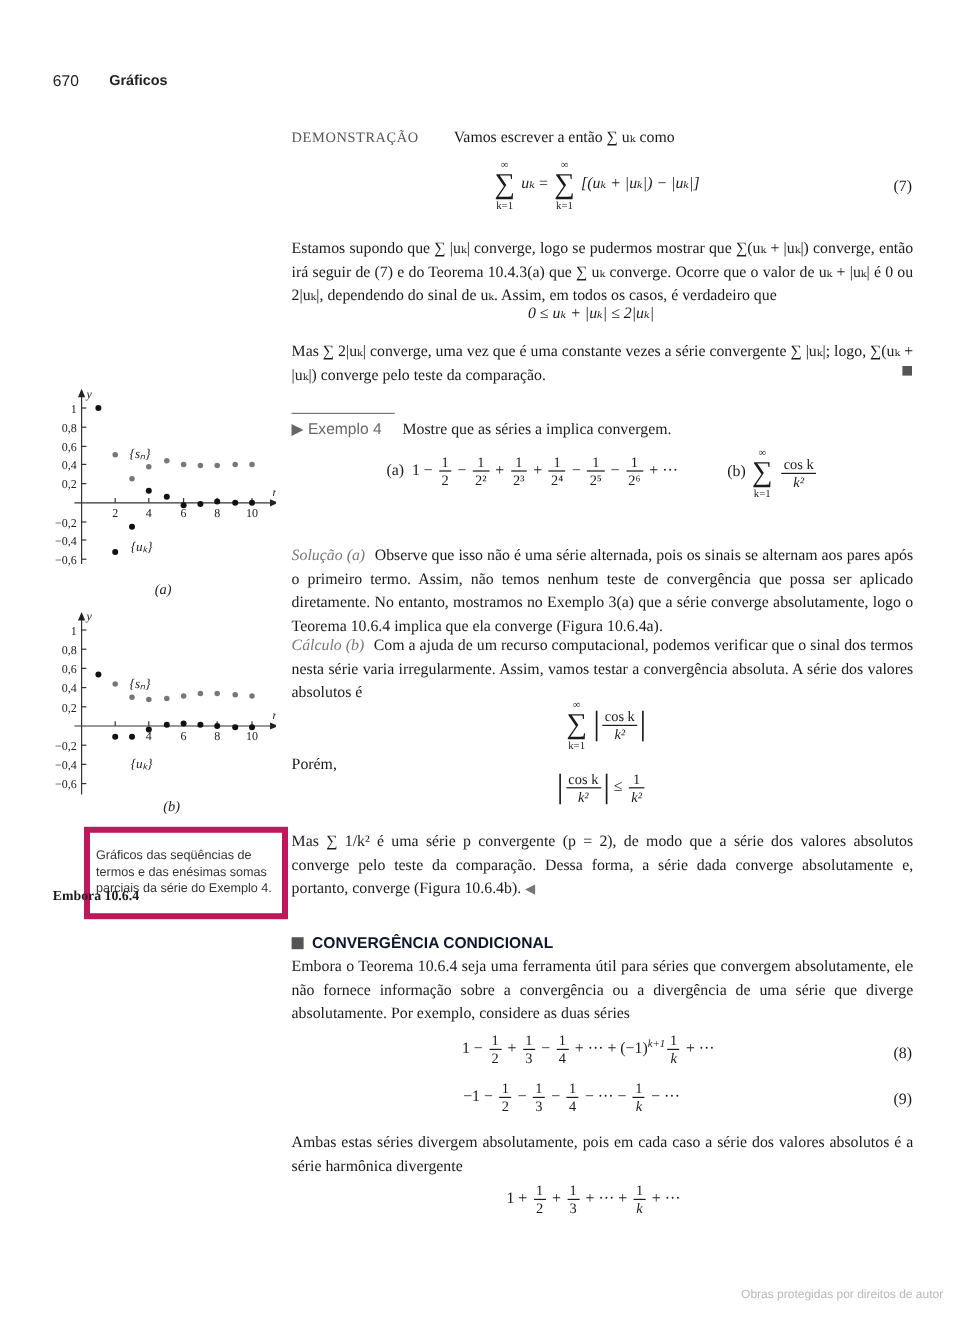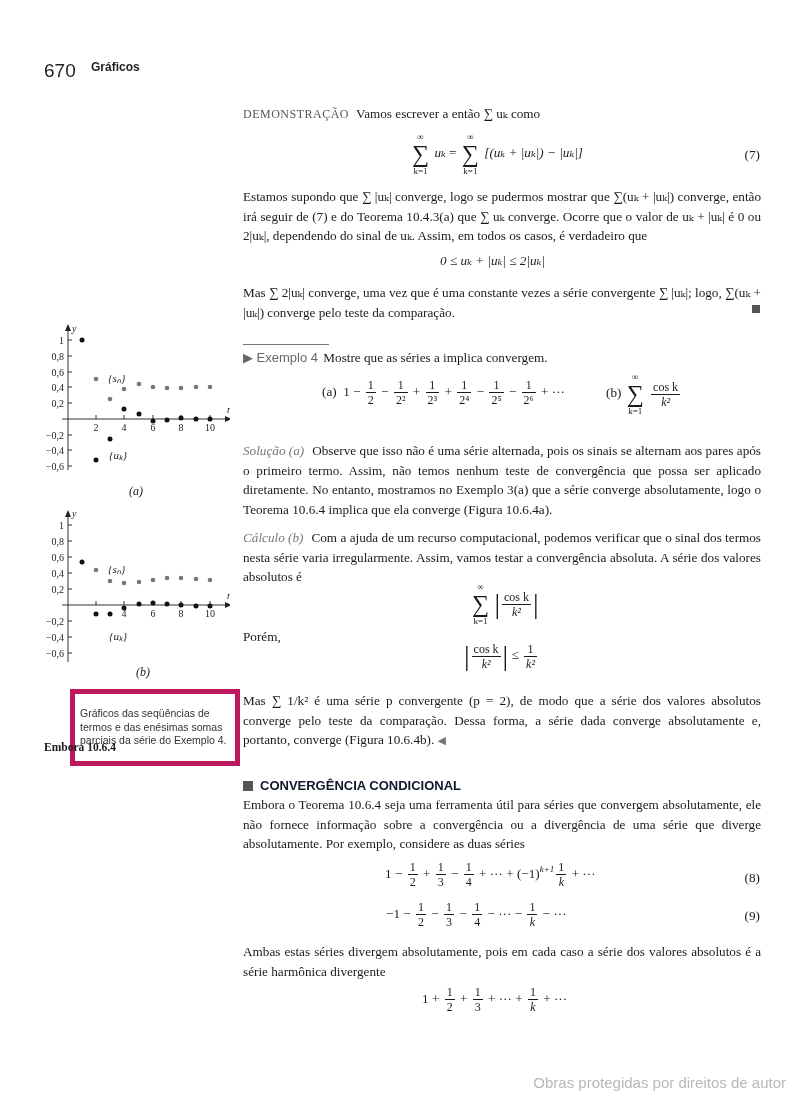--- a/index.html
+++ b/index.html
@@ -1,42 +1,42 @@
 <!DOCTYPE html>
 <html><head>
 <meta charset="utf-8">
 <style>
   html, body { margin:0; padding:0; background:#ffffff; }
   body { width:800px; height:1112px; position:relative; overflow:hidden;
          font-family:"Liberation Serif", "DejaVu Serif", serif; color:#1a1a1a; }
   .abs { position:absolute; }
-  .hdr-num { left:44px; top:60px; font-family:"Liberation Sans", sans-serif; font-size:19px; color:#222; }
+  .hdr-num { left:44px; top:60px; font-family:"Liberation Sans", sans-serif; font-size:13px; color:#222; }
   .hdr-title { left:91px; top:60px; font-family:"Liberation Sans", sans-serif; font-size:12px; font-weight:bold; color:#222; }
   .txt { font-size:13.2px; line-height:19.5px; color:#1a1a1a; }
   .para { left:243px; width:518px; text-align:justify; }
-  .smallcaps { font-variant:small-caps; letter-spacing:0.5px; color:#555; font-size:12px; margin-right:4px; }
+  .smallcaps { font-variant:small-caps; letter-spacing:0.5px; color:#555; font-size:12px; margin-right:26px; }
   .it { font-style:italic; }
   .sol { font-style:italic; color:#777; margin-right:8px; }
   .eq { font-size:13.2px; color:#1a1a1a; white-space:nowrap; }
   .eqnum { right:40px; font-size:13.2px; }
   .frac { display:inline-block; vertical-align:middle; text-align:center; margin:0 2px; font-size:12px; line-height:14px; }
   .frac > span { display:block; padding:0 2px; }
   .frac > span.num { border-bottom:1px solid #1a1a1a; }
   .bigsum { display:inline-block; vertical-align:middle; text-align:center; font-size:9px; line-height:10px; margin:0 2px; }
   .bigsum .sig { display:block; font-size:24px; line-height:24px; }
-  .ex-label { font-family:"Liberation Sans", sans-serif; color:#666; font-size:13px; margin-right:2px;text-align:right; }
+  .ex-label { font-family:"Liberation Sans", sans-serif; color:#666; font-size:13px; margin-right:14px;text-align:right; }
   .ex-rule { left:243px; top:344px; width:86px; height:1px; background:#777; }
   .qed { width:8px; height:8px; background:#555; }
   .section-h { left:243px; top:778px; font-family:"Liberation Sans", sans-serif; font-weight:bold; font-size:13px; color:#0f172a; }
   .section-h .sq { display:inline-block; width:10px; height:10px; background:#555; margin-right:7px; vertical-align:-1px; }
   .caption { left:70px; top:689px; width:150px; border:5px solid #be185d; padding:13px 5px; font-family:"Liberation Sans", sans-serif;
              font-size:10.5px; line-height:13.5px; color:#333; }
   .figlabel { left:44px; top:741px; font-weight:bold; font-size:11.5px; }
   .graph-cap { font-style:italic; font-size:12px; }
-  .watermark { right:14px; top:1074px; font-family:"Liberation Sans", sans-serif; font-size:15px; color:#b8b8b8; }
+  .watermark { right:14px; top:1074px; font-family:"Liberation Sans", sans-serif; font-size:10px; color:#b8b8b8; }
   svg text { font-family:"Liberation Serif", serif; }
 </style>
 </head>
 <body>
 
 <div class="abs hdr-num">670</div>
 <div class="abs hdr-title">Gráficos</div>
 
 <div class="abs txt para" style="top:104px;">
   <span class="smallcaps">DEMONSTRAÇÃO</span>
@@ -45,21 +45,21 @@
 
 <div class="abs eq" style="left:410px; top:132px;">
   <span class="bigsum"><span>∞</span><span class="sig">∑</span><span>k=1</span></span>
   <span class="it">uₖ</span>
   <span> = </span>
   <span class="bigsum"><span>∞</span><span class="sig">∑</span><span>k=1</span></span>
   <span class="it">[(uₖ + |uₖ|) − |uₖ|]</span>
 </div>
 <div class="abs eqnum" style="top:147px;">(7)</div>
 
-<div class="abs txt para" style="top:187px;">Estamos supondo que ∑ |uₖ| converge, logo se pudermos mostrar que ∑(uₖ + |uₖ|) converge, então irá seguir de (7) e do Teorema 10.4.3(a) que ∑ uₖ converge. Ocorre que o valor de uₖ + |uₖ| é 0 ou 2|uₖ|, dependendo do sinal de uₖ. Assim, em todos os casos, é verdadeiro que</div>
+<div class="abs txt para" style="top:197px;">Estamos supondo que ∑ |uₖ| converge, logo se pudermos mostrar que ∑(uₖ + |uₖ|) converge, então irá seguir de (7) e do Teorema 10.4.3(a) que ∑ uₖ converge. Ocorre que o valor de uₖ + |uₖ| é 0 ou 2|uₖ|, dependendo do sinal de uₖ. Assim, em todos os casos, é verdadeiro que</div>
 
 <div class="abs eq it" style="left:440px; top:253px;">0 ≤ uₖ + |uₖ| ≤ 2|uₖ|</div>
 
 <div class="abs txt para" style="top:283px;">Mas ∑ 2|uₖ| converge, uma vez que é uma constante vezes a série convergente ∑ |uₖ|; logo, ∑(uₖ + |uₖ|) converge pelo teste da comparação.</div>
 <div class="abs qed" style="left:752px; top:305px;"></div>
 
 <div class="abs ex-rule"></div>
 <div class="abs txt" style="left:243px; top:348px;">
   <span class="ex-label">▶ Exemplo 4</span>
   <span>Mostre que as séries a implica convergem.</span>
@@ -75,21 +75,21 @@
   <span class="frac"><span class="num">1</span><span>2⁵</span></span> −
   <span class="frac"><span class="num">1</span><span>2⁶</span></span> + ···
 </div>
 
 <div class="abs eq" style="left:606px; top:372px;">
   <span>(b)</span>
   <span class="bigsum"><span>∞</span><span class="sig">∑</span><span>k=1</span></span>
   <span class="frac"><span class="num">cos k</span><span class="it">k²</span></span>
 </div>
 
-<div class="abs txt para" style="top:441px;">
+<div class="abs txt para" style="top:453px;">
   <span class="sol">Solução (a)</span><span>Observe que isso não é uma série alternada, pois os sinais se alternam aos pares após o primeiro termo. Assim, não temos nenhum teste de convergência que possa ser aplicado diretamente. No entanto, mostramos no Exemplo 3(a) que a série converge absolutamente, logo o Teorema 10.6.4 implica que ela converge (Figura 10.6.4a).</span>
 </div>
 
 <div class="abs txt para" style="top:528px;">
   <span class="sol">Cálculo (b)</span><span>Com a ajuda de um recurso computacional, podemos verificar que o sinal dos termos nesta série varia irregularmente. Assim, vamos testar a convergência absoluta. A série dos valores absolutos é</span>
 </div>
 
 <div class="abs eq" style="left:470px; top:582px;">
   <span class="bigsum"><span>∞</span><span class="sig">∑</span><span>k=1</span></span>
   <span style="font-size:28px; vertical-align:middle; font-weight:100;">|</span><span class="frac"><span class="num">cos k</span><span class="it">k²</span></span><span style="font-size:28px; vertical-align:middle;">|</span>

